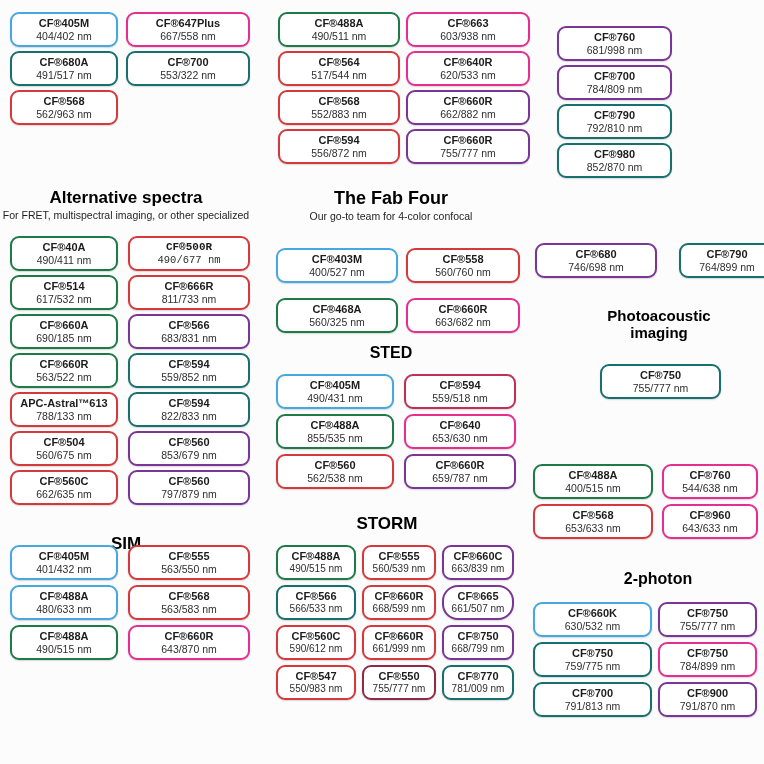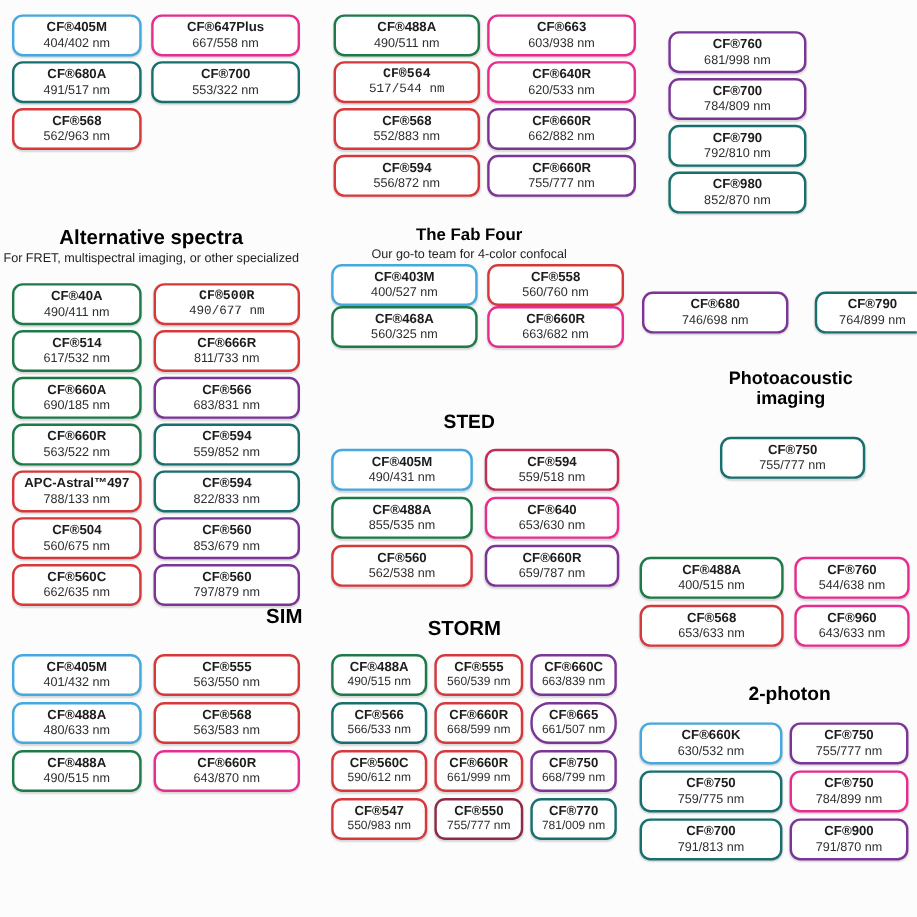--- a/index.html
+++ b/index.html
@@ -25,25 +25,25 @@
   
   #grp-a1{left:10px;top:12px;width:108px;}
   #grp-a2{left:126px;top:12px;width:124px;}
   #grp-b1{left:278px;top:12px;width:122px;}
   #grp-b2{left:406px;top:12px;width:124px;}
   #grp-c {left:557px;top:26px;width:115px;}
   #alt-header{left:0px;top:188px;width:252px;}
   #alt-col1{left:10px;top:236px;width:108px;}
   #alt-col2{left:128px;top:236px;width:122px;}
   #ff-header{left:266px;top:188px;width:250px;}
-  #ff-header .sec-title{font-size:14px;}
-  #ff-grid{left:276px;top:220px;grid-template-columns:122px 114px;gap:0 8px;}
+  #ff-header .sec-title{font-size:18px;}
+  #ff-grid{left:276px;top:248px;grid-template-columns:122px 114px;gap:15px 8px;}
   #sted-header{left:266px;top:344px;width:250px;}
   #sted-grid{left:276px;top:374px;grid-template-columns:118px 112px;gap:5px 10px;}
-  #sim-header{left:0px;top:504px;width:252px;text-align:right;}
+  #sim-header{left:0px;top:534px;width:252px;}
   #sim-grid{left:10px;top:545px;grid-template-columns:108px 122px;gap:5px 10px;}
   #storm-header{left:262px;top:514px;width:250px;}
   #storm-grid{left:276px;top:545px;grid-template-columns:80px 74px 72px;gap:5px 6px;}
   #storm-grid .pill-value{font-size:10px;}
   #duo-grid{left:535px;top:243px;grid-template-columns:122px 96px;gap:5px 22px;}
   #pa-header{left:584px;top:308px;width:150px;}
   #pa-grid{left:600px;top:364px;grid-template-columns:121px;}
   #tirf-header{left:585px;top:430px;width:150px;}
   #tirf-grid{left:533px;top:464px;grid-template-columns:120px 96px;gap:5px 9px;}
   #tp-header{left:578px;top:570px;width:160px;}
@@ -76,21 +76,21 @@
       <div class="pill" style="border-color: rgb(23, 112, 110);">
     <div class="pill-name">CF®700</div>
     <div class="pill-value">553/322 nm</div>
   </div>
     </div>
   <div id="grp-b1" class="col">
       <div class="pill" style="border-color: rgb(30, 122, 73);">
     <div class="pill-name">CF®488A</div>
     <div class="pill-value">490/511 nm</div>
   </div>
-      <div class="pill" style="border-color: rgb(214, 57, 60); font-family: Liberation Mono, monospace;">
+      <div class="pill" style="border-color: rgb(214, 57, 60);">
     <div class="pill-name">CF®564</div>
     <div class="pill-value">517/544 nm</div>
   </div>
       <div class="pill" style="border-color: rgb(214, 57, 60);">
     <div class="pill-name">CF®568</div>
     <div class="pill-value">552/883 nm</div>
   </div>
       <div class="pill" style="border-color: rgb(214, 57, 60);">
     <div class="pill-name">CF®594</div>
     <div class="pill-value">556/872 nm</div>
@@ -148,21 +148,21 @@
   </div>
       <div class="pill" style="border-color: rgb(30, 122, 73);">
     <div class="pill-name">CF®660A</div>
     <div class="pill-value">690/185 nm</div>
   </div>
       <div class="pill" style="border-color: rgb(30, 122, 73);">
     <div class="pill-name">CF®660R</div>
     <div class="pill-value">563/522 nm</div>
   </div>
       <div class="pill" style="border-color: rgb(214, 57, 60);">
-    <div class="pill-name">APC-Astral™497</div>
+    <div class="pill-name">APC-Astral™613</div>
     <div class="pill-value">788/133 nm</div>
   </div>
       <div class="pill" style="border-color: rgb(214, 57, 60);">
     <div class="pill-name">CF®504</div>
     <div class="pill-value">560/675 nm</div>
   </div>
       <div class="pill" style="border-color: rgb(214, 57, 60);">
     <div class="pill-name">CF®560C</div>
     <div class="pill-value">662/635 nm</div>
   </div>

